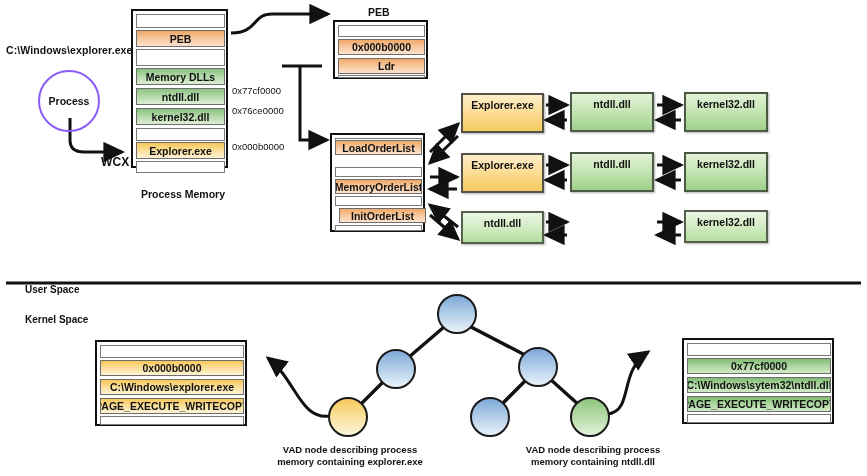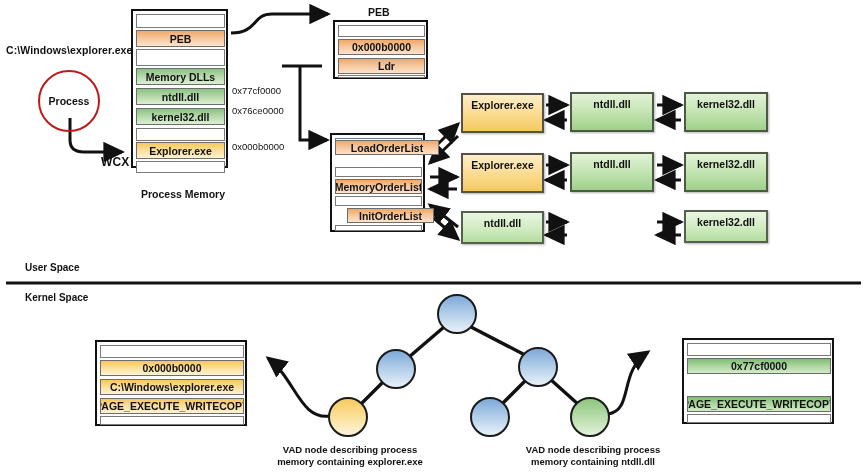--- a/index.html
+++ b/index.html
@@ -98,21 +98,21 @@
   }
   .mod-green-lite {
     background: linear-gradient(to bottom, #eaf6e2 0%, #d3ecc4 50%, #b4dd9f 100%);
     border-color: #56604f;
   }
 
   
   .proc-circle {
     position: absolute;
     box-sizing: border-box;
-    border: 2px solid #b91c1c;
+    border: 2px solid #8b5cf6;
     border-radius: 50%;
     background: radial-gradient(circle at 38% 30%, #fbe2a4 0%, #f8d徒 40%, #fff6df 100%);
     display: flex;
     align-items: center;
     justify-content: center;
     font-size: 10.5px;
     font-weight: bold;
     color: #111;
   }
 
@@ -148,20 +148,21 @@
     font-weight: bold;
     color: #111;
     white-space: nowrap;
   }
   .space-lbl {
     position: absolute;
     font-size: 10px;
     font-weight: bold;
     color: #111;
     white-space: nowrap;
+    margin-top: 22px;
   }
 </style>
 </head>
 <body>
 
 <div id="canvas">
 
   <svg id="svg-layer" viewBox="0 0 867 476">
     <defs>
       <marker id="ah" markerWidth="7" markerHeight="7" refX="5.6" refY="3" orient="auto">
@@ -246,25 +247,25 @@
   <div class="title-lbl" style="left:368px; top:6px;">PEB</div>
   <div class="struct" style="left:333px; top:20px; width:95px; height:59px;">
     <div class="slot fill-white" style="left:3px; top:3px;  width:87px; height:12px;"></div>
     <div class="slot fill-orange" style="left:3px; top:17px; width:87px; height:16px;">0x000b0000</div>
     <div class="slot fill-orange" style="left:3px; top:36px; width:87px; height:16px;padding-left:10px;">Ldr</div>
     <div class="slot fill-white" style="left:3px; top:53px; width:87px; height:3px;"></div>
   </div>
 
   <div class="struct" style="left:330px; top:133px; width:95px; height:99px;">
     <div class="slot fill-white" style="left:3px; top:3px;  width:87px; height:10px;"></div>
-    <div class="slot fill-orange" style="left:3px; top:5px; width:104px; height:15px;">LoadOrderList</div>
+    <div class="slot fill-orange" style="left:3px; top:5px; width:87px; height:15px;">LoadOrderList</div>
     <div class="slot fill-white" style="left:3px; top:32px; width:87px; height:10px;"></div>
     <div class="slot fill-orange" style="left:3px; top:44px; width:87px; height:15px;">MemoryOrderList</div>
     <div class="slot fill-white" style="left:3px; top:61px; width:87px; height:10px;"></div>
-    <div class="slot fill-orange" style="left:15px; top:73px; width:87px; height:15px;">InitOrderList</div>
+    <div class="slot fill-orange" style="left:7px; top:73px; width:87px; height:15px;">InitOrderList</div>
     <div class="slot fill-white" style="left:3px; top:90px; width:87px; height:6px;"></div>
   </div>
 
   <div class="node-box mod-yellow" style="left:461px; top:93px; width:83px; height:40px;">Explorer.exe</div>
   <div class="node-box mod-green" style="left:570px; top:92px; width:84px; height:40px;">ntdll.dll</div>
   <div class="node-box mod-green" style="left:684px; top:92px; width:84px; height:40px;">kernel32.dll</div>
 
   <div class="node-box mod-yellow" style="left:461px; top:153px; width:83px; height:40px;">Explorer.exe</div>
   <div class="node-box mod-green" style="left:570px; top:152px; width:84px; height:40px;">ntdll.dll</div>
   <div class="node-box mod-green" style="left:684px; top:152px; width:84px; height:40px;">kernel32.dll</div>
@@ -279,20 +280,21 @@
     <div class="slot fill-white" style="left:3px; top:3px;  width:144px; height:13px;"></div>
     <div class="slot fill-yellow" style="left:3px; top:18px; width:144px; height:16px;">0x000b0000</div>
     <div class="slot fill-yellow" style="left:3px; top:37px; width:144px; height:16px;">C:\Windows\explorer.exe</div>
     <div class="slot fill-yellow" style="left:3px; top:56px; width:144px; height:16px;">PAGE_EXECUTE_WRITECOPY</div>
     <div class="slot fill-white" style="left:3px; top:74px; width:144px; height:9px;"></div>
   </div>
 
   <div class="struct" style="left:682px; top:338px; width:152px; height:86px;">
     <div class="slot fill-white" style="left:3px; top:3px;  width:144px; height:13px;"></div>
     <div class="slot fill-green-dark" style="left:3px; top:18px; width:144px; height:16px;">0x77cf0000</div>
+    <div class="slot fill-green-dark" style="left:3px; top:37px; width:144px; height:16px;">C:\Windows\sytem32\ntdll.dll</div>
     <div class="slot fill-green-dark" style="left:3px; top:56px; width:144px; height:16px;">PAGE_EXECUTE_WRITECOPY</div>
     <div class="slot fill-white" style="left:3px; top:74px; width:144px; height:9px;"></div>
   </div>
 
   <div class="tnode tnode-blue" style="left:437px; top:294px; width:40px; height:40px;"></div>
   <div class="tnode tnode-blue" style="left:376px; top:349px; width:40px; height:40px;"></div>
   <div class="tnode tnode-yellow" style="left:328px; top:397px; width:40px; height:40px;"></div>
   <div class="tnode tnode-blue" style="left:518px; top:347px; width:40px; height:40px;"></div>
   <div class="tnode tnode-blue" style="left:470px; top:397px; width:40px; height:40px;"></div>
   <div class="tnode tnode-green" style="left:570px; top:397px; width:40px; height:40px;"></div>

